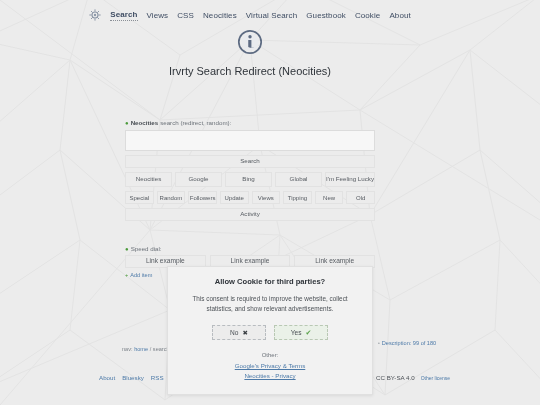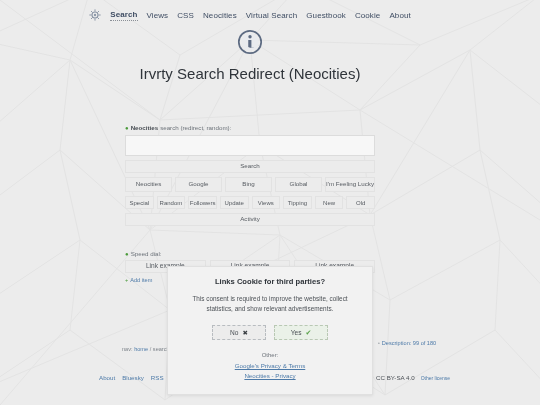--- a/index.html
+++ b/index.html
@@ -63,21 +63,21 @@
     text-align: center;
     margin-top: 4px;
   }
   .brand-logo {
     width: 28px;
     height: 28px;
     display: inline-block;
   }
   .brand-title {
     margin-top: 5px;
-    font-size: 15px;
+    font-size: 11px;
     color: #2f343a;
   }
 
   
   .main {
     margin: 0 auto;
     width: 250px;
     padding-top: 42px;
   }
   .field-label {
@@ -404,21 +404,21 @@
       <a href="#">RSS</a>
       <a href="#">Ar</a>
     </div>
     <div class="footer-right">
       <span class="lic-main">CC BY-SA 4.0</span>
       <a class="lic-alt" href="#">Other license</a>
     </div>
   </div>
 
   <div class="modal">
-    <div class="modal-title">Links Cookie for third parties?</div>
+    <div class="modal-title">Allow Cookie for third parties?</div>
     <div class="modal-body">This consent is required to improve the website, collect statistics, and show relevant advertisements.</div>
     <div class="modal-actions">
       <button class="modal-btn no">
         <span>No</span>
         <span class="glyph-no">✖</span>
       </button>
       <button class="modal-btn yes">
         <span>Yes</span>
         <span class="glyph-yes">✔</span>
       </button>

